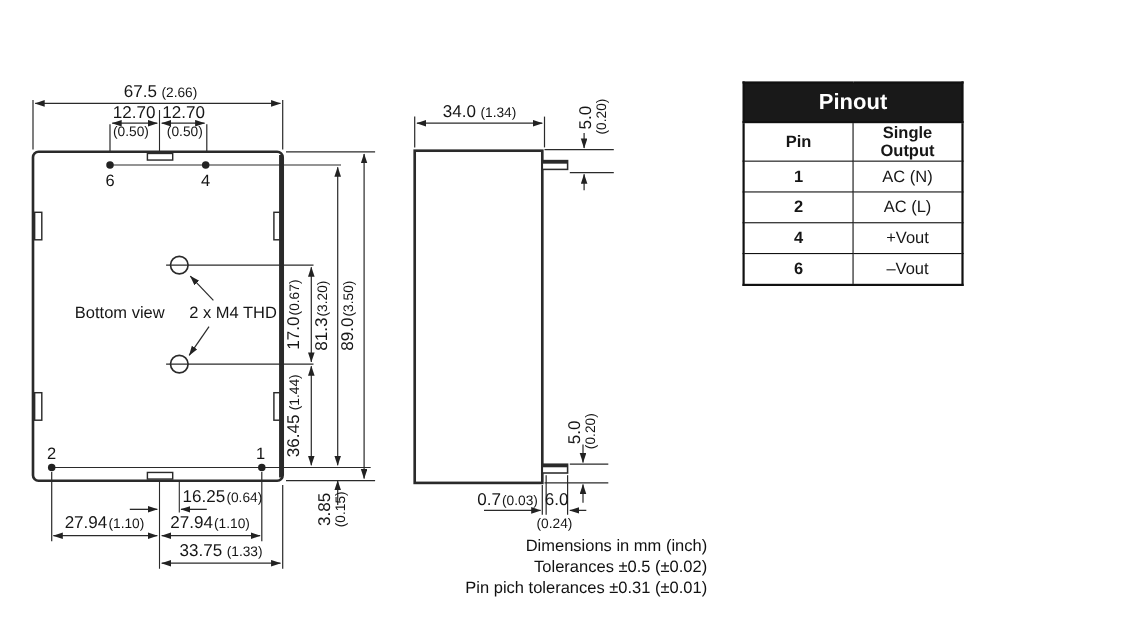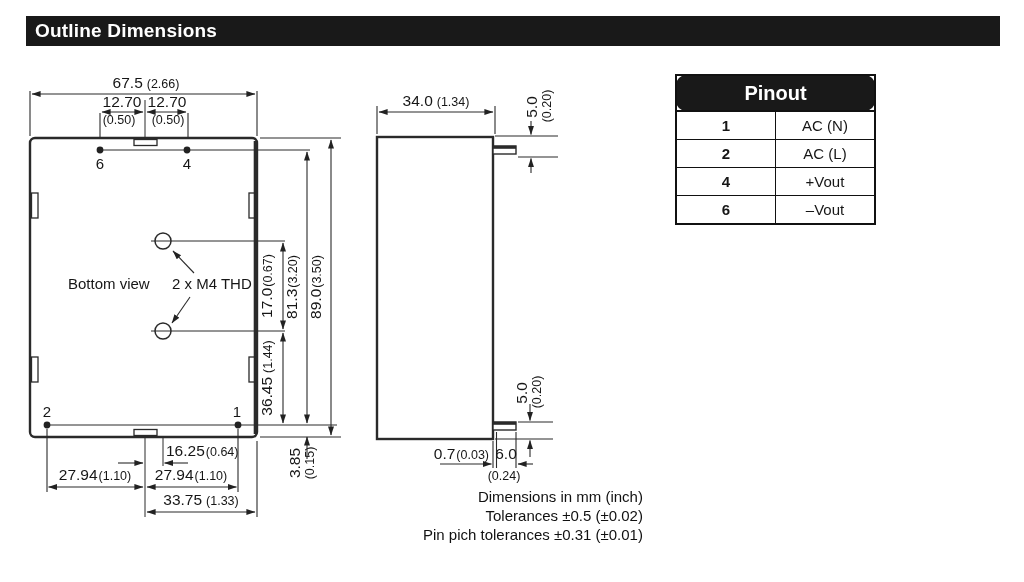--- a/index.html
+++ b/index.html
@@ -12,32 +12,29 @@
   svg text{font-family:"Liberation Sans",sans-serif;fill:#161616;}
   .mm{font-size:15.5px;}
   .in{font-size:12.5px;}
   .lbl{font-size:15px;}
   .pinout{position:absolute;left:675px;top:74px;}
   .pinout table{border-collapse:collapse;table-layout:fixed;width:201px;border:2px solid #111;}
   .pinout .tblhead{background:#191919;color:#fff;font-size:20px;font-weight:bold;
                    text-align:center;height:34px;border:2px solid #111;}
   .pinout th,.pinout td{border:1.5px solid #111;font-size:15px;text-align:center;height:27px;padding:0;}
   .pinout .colpin{width:42px;}
-  .pinout th{font-weight:bold;border-radius:10px;}
+  .pinout th{font-weight:bold;}
   .pinout td.pnum{font-weight:bold;}
   .notes{position:absolute;left:423px;top:487px;font-size:15px;line-height:19px;color:#111;text-align:right;}
 </style>
 </head>
 <body>
 
 <div class="page">
 
-  <div class="titlebar">
-    <span>Outline Dimensions</span>
-  </div>
 
   <svg class="drawing" viewBox="0 0 1024 582" width="1024" height="582">
     <defs>
       <marker id="ah" markerWidth="11" markerHeight="8" refX="8.6" refY="3" orient="auto-start-reverse" markerUnits="userSpaceOnUse">
         <path d="M0,0 L9,3 L0,6 Z" fill="#222"></path>
       </marker>
     </defs>
 
     <g stroke="#2a2a2a" stroke-width="1.1" fill="none">
 
@@ -192,20 +189,24 @@
     </g>
   </svg>
 
   <div class="pinout">
     <table>
       <tbody>
           <tr>
             <th class="tblhead" colspan="2">Pinout</th>
           </tr>
       <tr>
+        <th class="colpin">Pin</th>
+        <th>Single Output</th>
+      </tr>
+      <tr>
         <td class="pnum">1</td>
         <td>AC (N)</td>
       </tr>
       <tr>
         <td class="pnum">2</td>
         <td>AC (L)</td>
       </tr>
       <tr>
         <td class="pnum">4</td>
         <td>+Vout</td>

